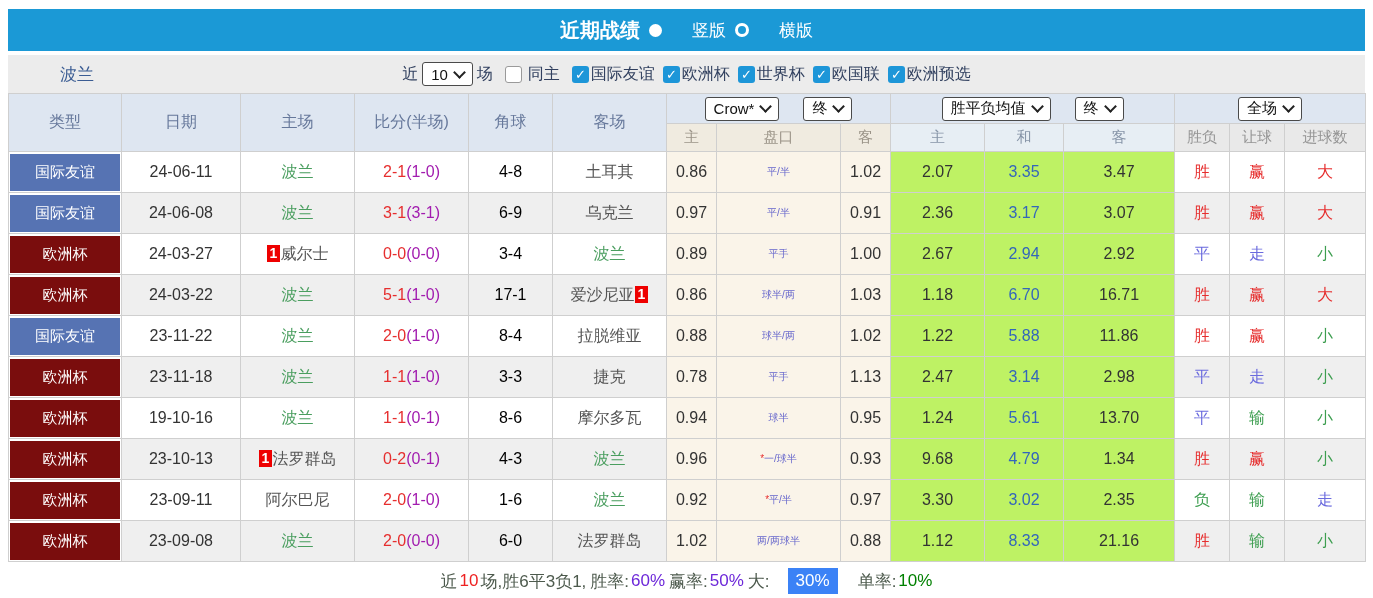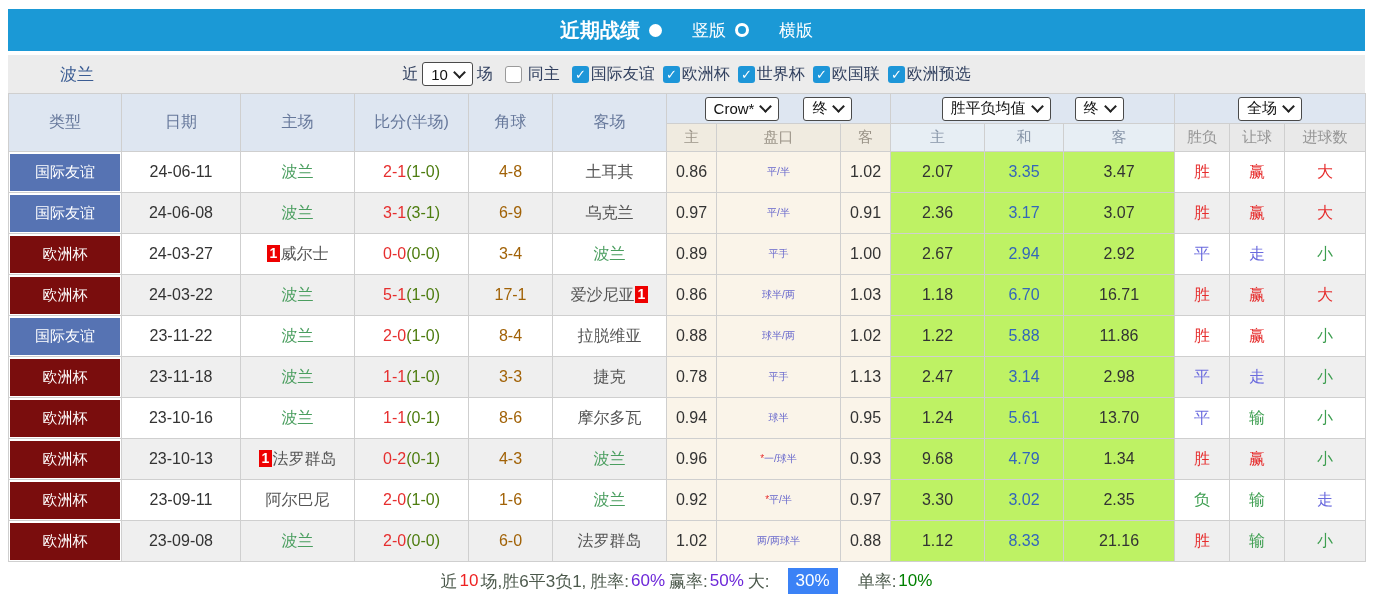--- a/index.html
+++ b/index.html
@@ -40,22 +40,22 @@
   tbody tr.alt{background:#efefef;}
   td.league{padding:0;background:#fff;}
   .league-badge{margin:1px;height:37px;display:flex;align-items:center;justify-content:center;color:#fff;font-size:15px;}
   .league-badge.friendly{background:#5673b3;}
   .league-badge.eurocup{background:#7a0d0d;}
   td.date{color:#333;}
   td.team{color:#555;}
   .team-name.subject{color:#4a9e5f;}
   .num-badge{display:inline-block;background:#ee0000;color:#fff;font-weight:bold;font-size:14px;line-height:17px;padding:0 3px;vertical-align:1px;}
   td.score .main{color:#e62e2e;}
-  td.score .half{color:#4d7c0f;}
-  td.corner{color:#a16207;}
+  td.score .half{color:#a21caf;}
+  td.corner{color:#000000;}
   td.asia{background:#faf4e9;color:#333;}
   td.asia.line{color:#6666cc;font-size:10px;}
   td.asia.line .star{color:#e62e2e;}
   td.europe{background:#bef264;color:#333;}
   td.europe.draw{color:#3366bb;}
   td.res{font-size:16px;}
   .c-red{color:#e62e2e;}
   .c-green{color:#3d9e50;}
   .c-blue{color:#6a6ade;}
 
@@ -289,21 +289,21 @@
           <td class="europe draw">3.14</td>
           <td class="europe">2.98</td>
           <td class="res c-blue">平</td>
           <td class="res c-blue">走</td>
           <td class="res c-green">小</td>
         </tr>
         <tr>
           <td class="league">
             <div class="league-badge eurocup">欧洲杯</div>
           </td>
-          <td class="date">23-10-16</td>
+          <td class="date">19-10-16</td>
           <td class="team"><span class="team-name subject">波兰</span></td>
           <td class="score"><span class="main">1-1</span><span class="half">(0-1)</span></td>
           <td class="corner">8-6</td>
           <td class="team"><span class="team-name">摩尔多瓦</span></td>
           <td class="asia">0.94</td>
           <td class="asia line">球半</td>
           <td class="asia">0.95</td>
           <td class="europe">1.24</td>
           <td class="europe draw">5.61</td>
           <td class="europe">13.70</td>

